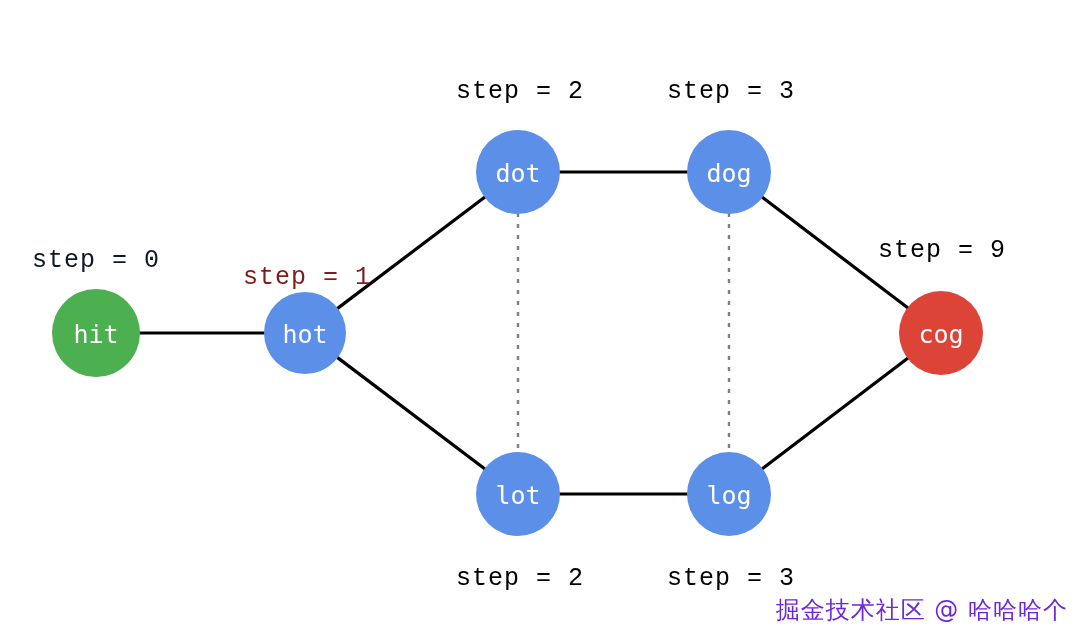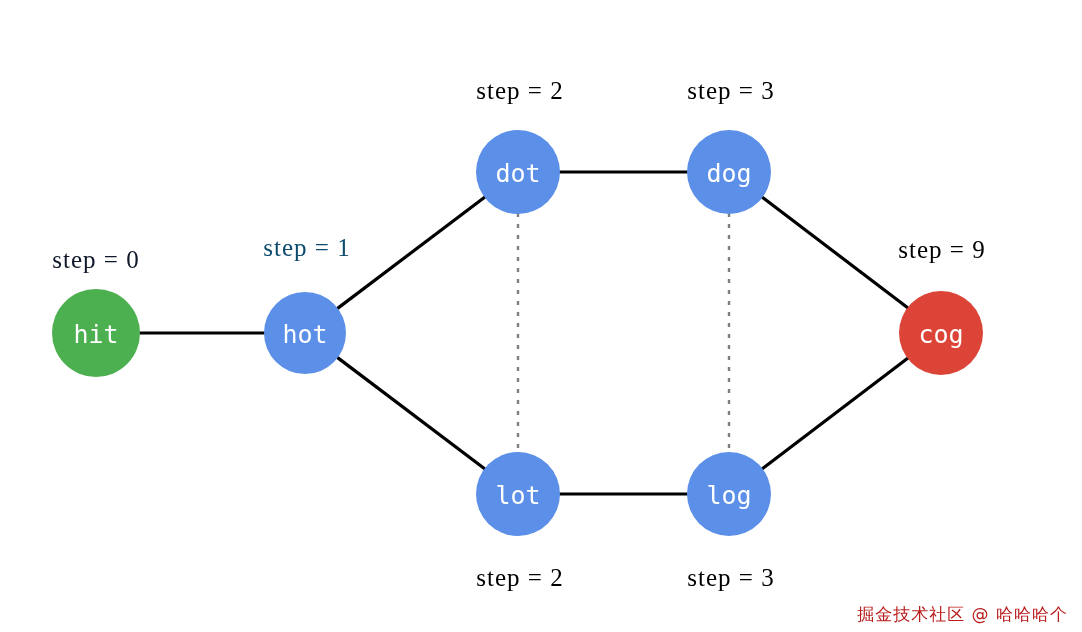--- a/index.html
+++ b/index.html
@@ -45,33 +45,33 @@
     fill: #ffffff;
     font-family: "DejaVu Sans Mono", "Liberation Mono", monospace;
     font-size: 25px;
     text-anchor: middle;
     dominant-baseline: central;
     letter-spacing: 0px;
   }
   .step-label {
     position: absolute;
     color: #000000;
-    font-family: Liberation Serif, serif;
+    font-family: Liberation Mono, monospace;
     font-size: 25px;
     white-space: nowrap;
     letter-spacing: 1px;
     user-select: none;
   }
   #watermark {
     position: absolute;
     right: 14px;
     bottom: 6px;
-    color: #b91c1c;
+    color: #6d28d9;
     font-family: "DejaVu Sans", "Liberation Sans", sans-serif;
-    font-size: 17px;
+    font-size: 24px;
     white-space: nowrap;
     letter-spacing: 1px;
     user-select: none;
     margin-top: 28px;
   }
 </style>
 </head>
 <body>
 
 <div id="canvas">
@@ -115,21 +115,21 @@
         </g>
         <g>
           <circle cx="941" cy="333" r="42" fill="#DB4437" class="node-circle"></circle>
           <text x="941" y="334" class="node-label" fill="#FFFFFF">cog</text>
         </g>
       </g>
   </svg>
 
   <div id="step-labels-layer">
       <div class="step-label" style="left: 96px; top: 260px; transform: translate(-50%, -50%); color: #0f172a;">step = 0</div>
-      <div class="step-label" style="left: 307px; top: 248px; transform: translate(-50%, -50%); color: #0c4a6e;">step = 1</div>
+      <div class="step-label" style="left: 307px; top: 277px; transform: translate(-50%, -50%); color: #7f1d1d;">step = 1</div>
       <div class="step-label" style="left: 520px; top: 91px; transform: translate(-50%, -50%); color: rgb(0, 0, 0);">step = 2</div>
       <div class="step-label" style="left: 731px; top: 91px; transform: translate(-50%, -50%); color: rgb(0, 0, 0);">step = 3</div>
       <div class="step-label" style="left: 942px; top: 250px; transform: translate(-50%, -50%); color: rgb(0, 0, 0);">step = 9</div>
       <div class="step-label" style="left: 520px; top: 578px; transform: translate(-50%, -50%); color: rgb(0, 0, 0);">step = 2</div>
       <div class="step-label" style="left: 731px; top: 578px; transform: translate(-50%, -50%); color: rgb(0, 0, 0);">step = 3</div>
     </div>
 
   <div id="watermark">掘金技术社区 @ 哈哈哈个</div>
 
 </div>

